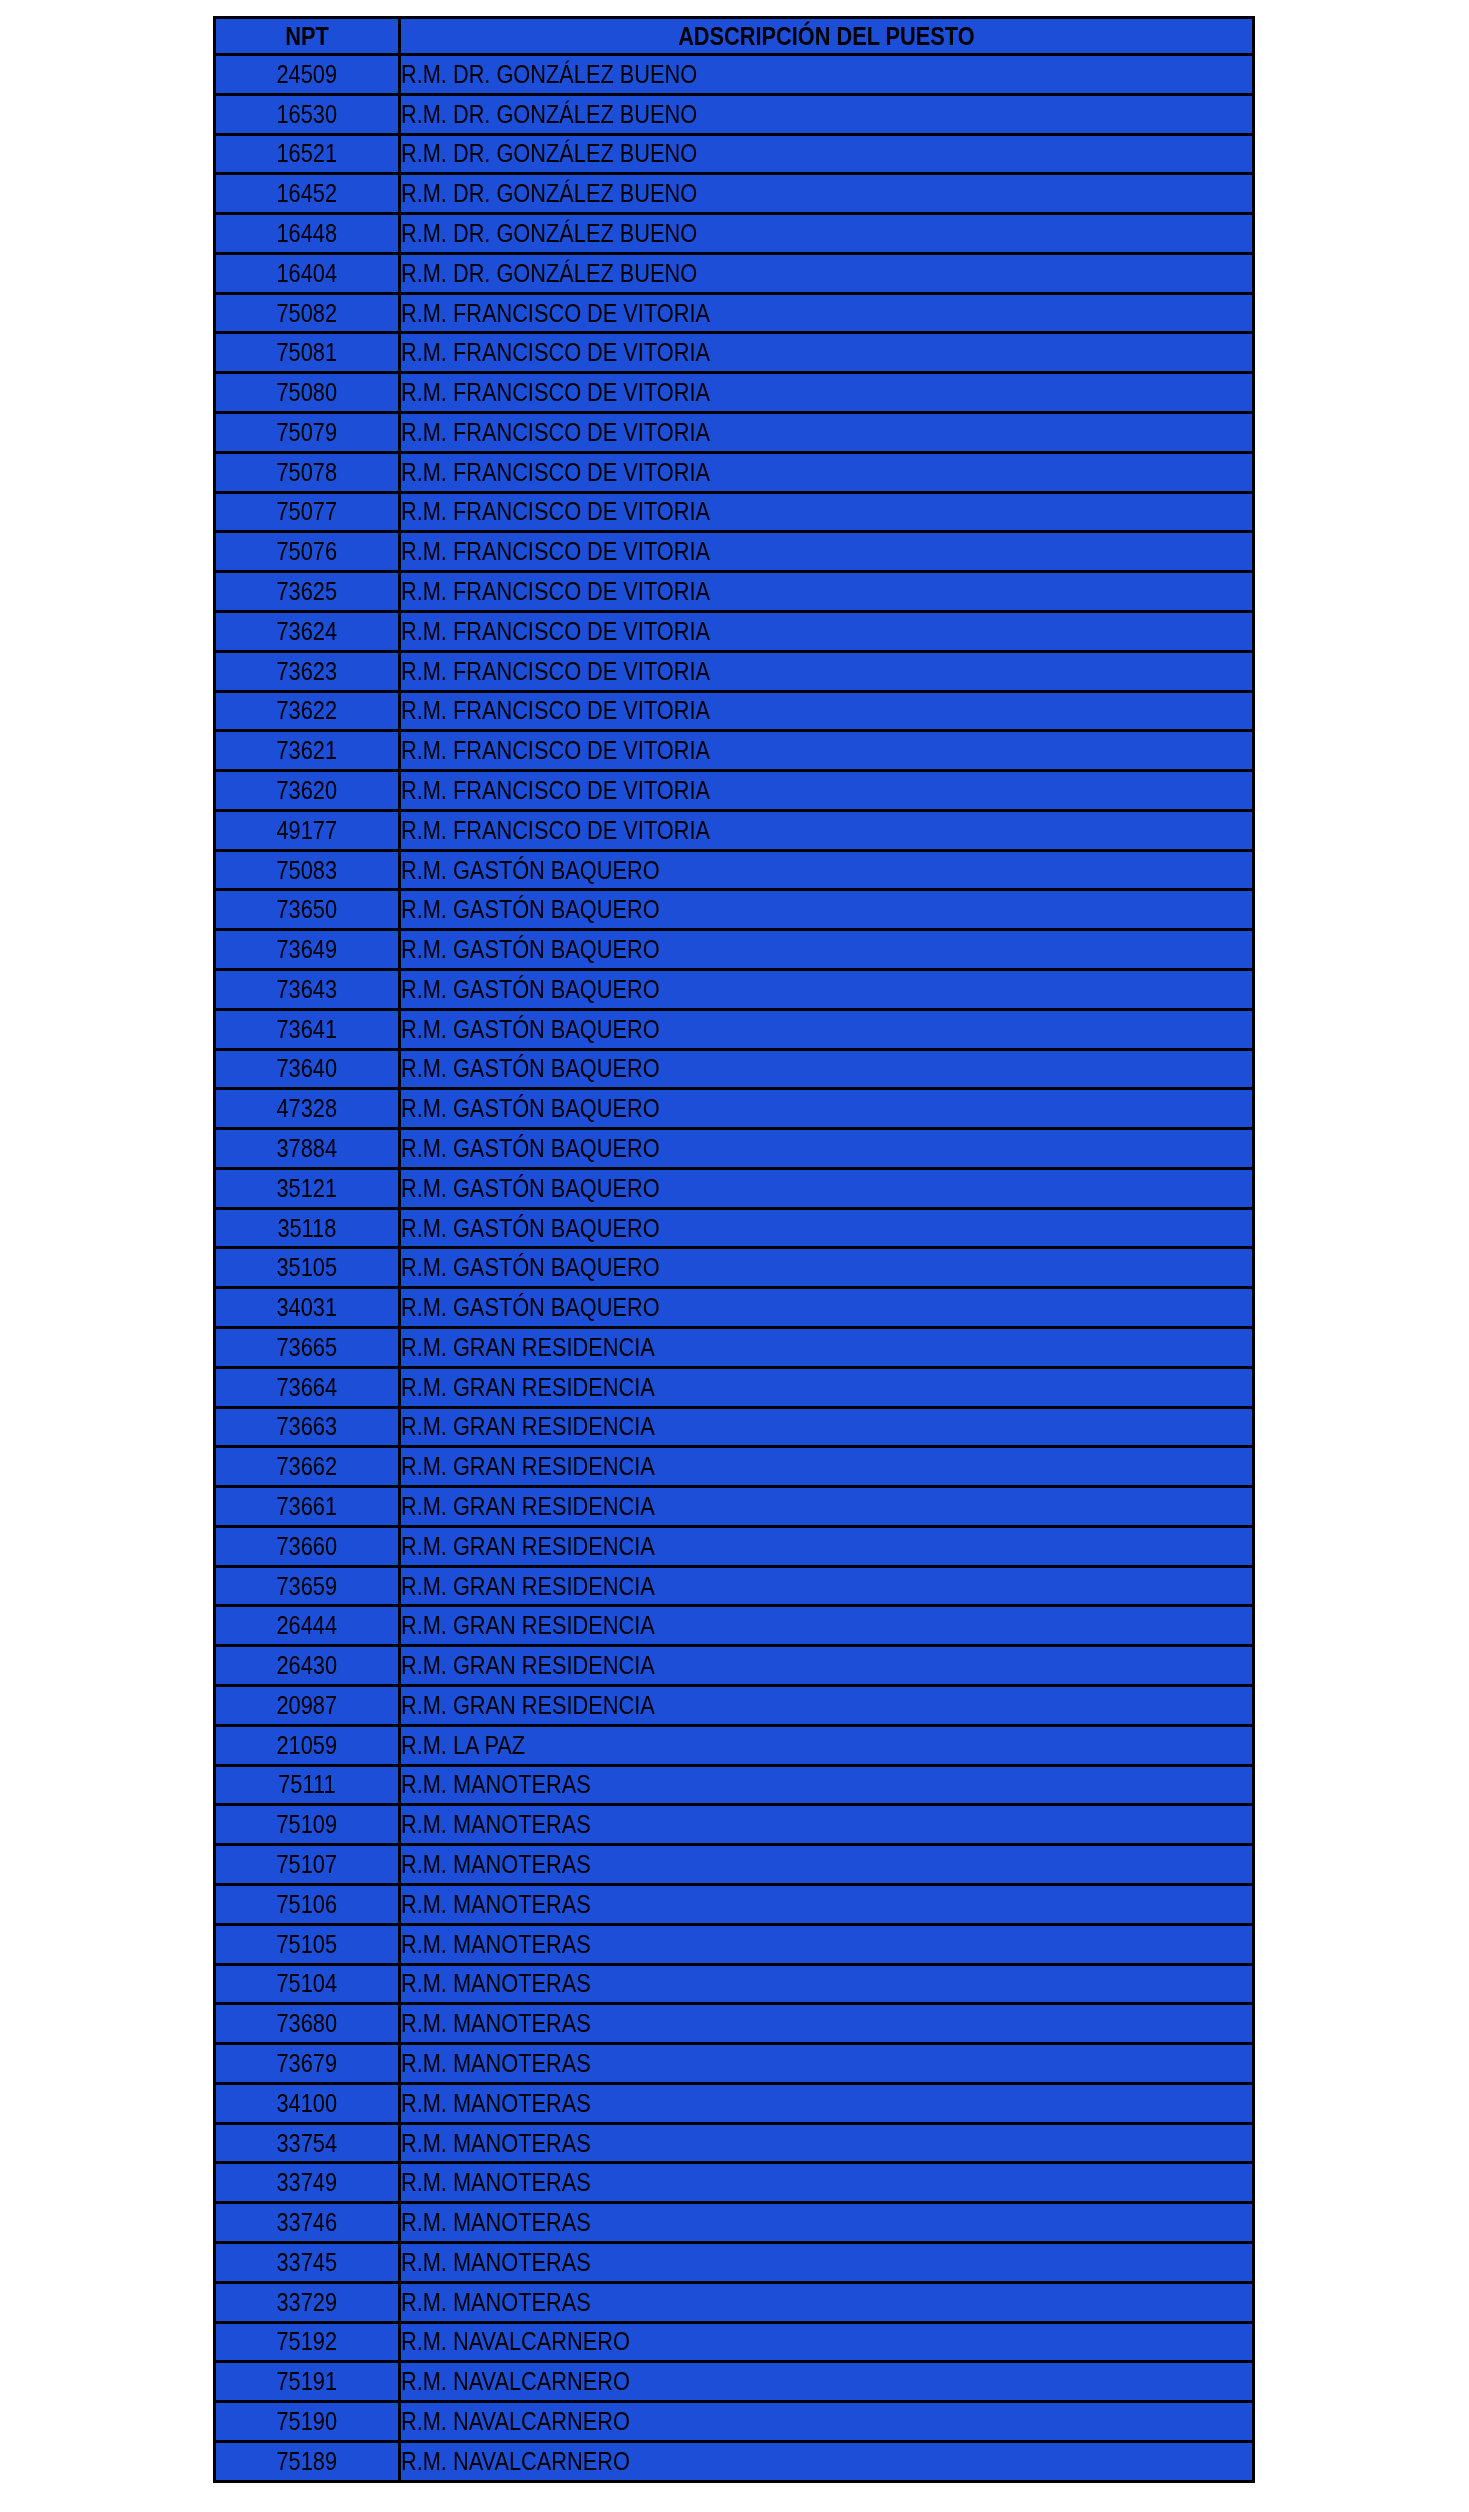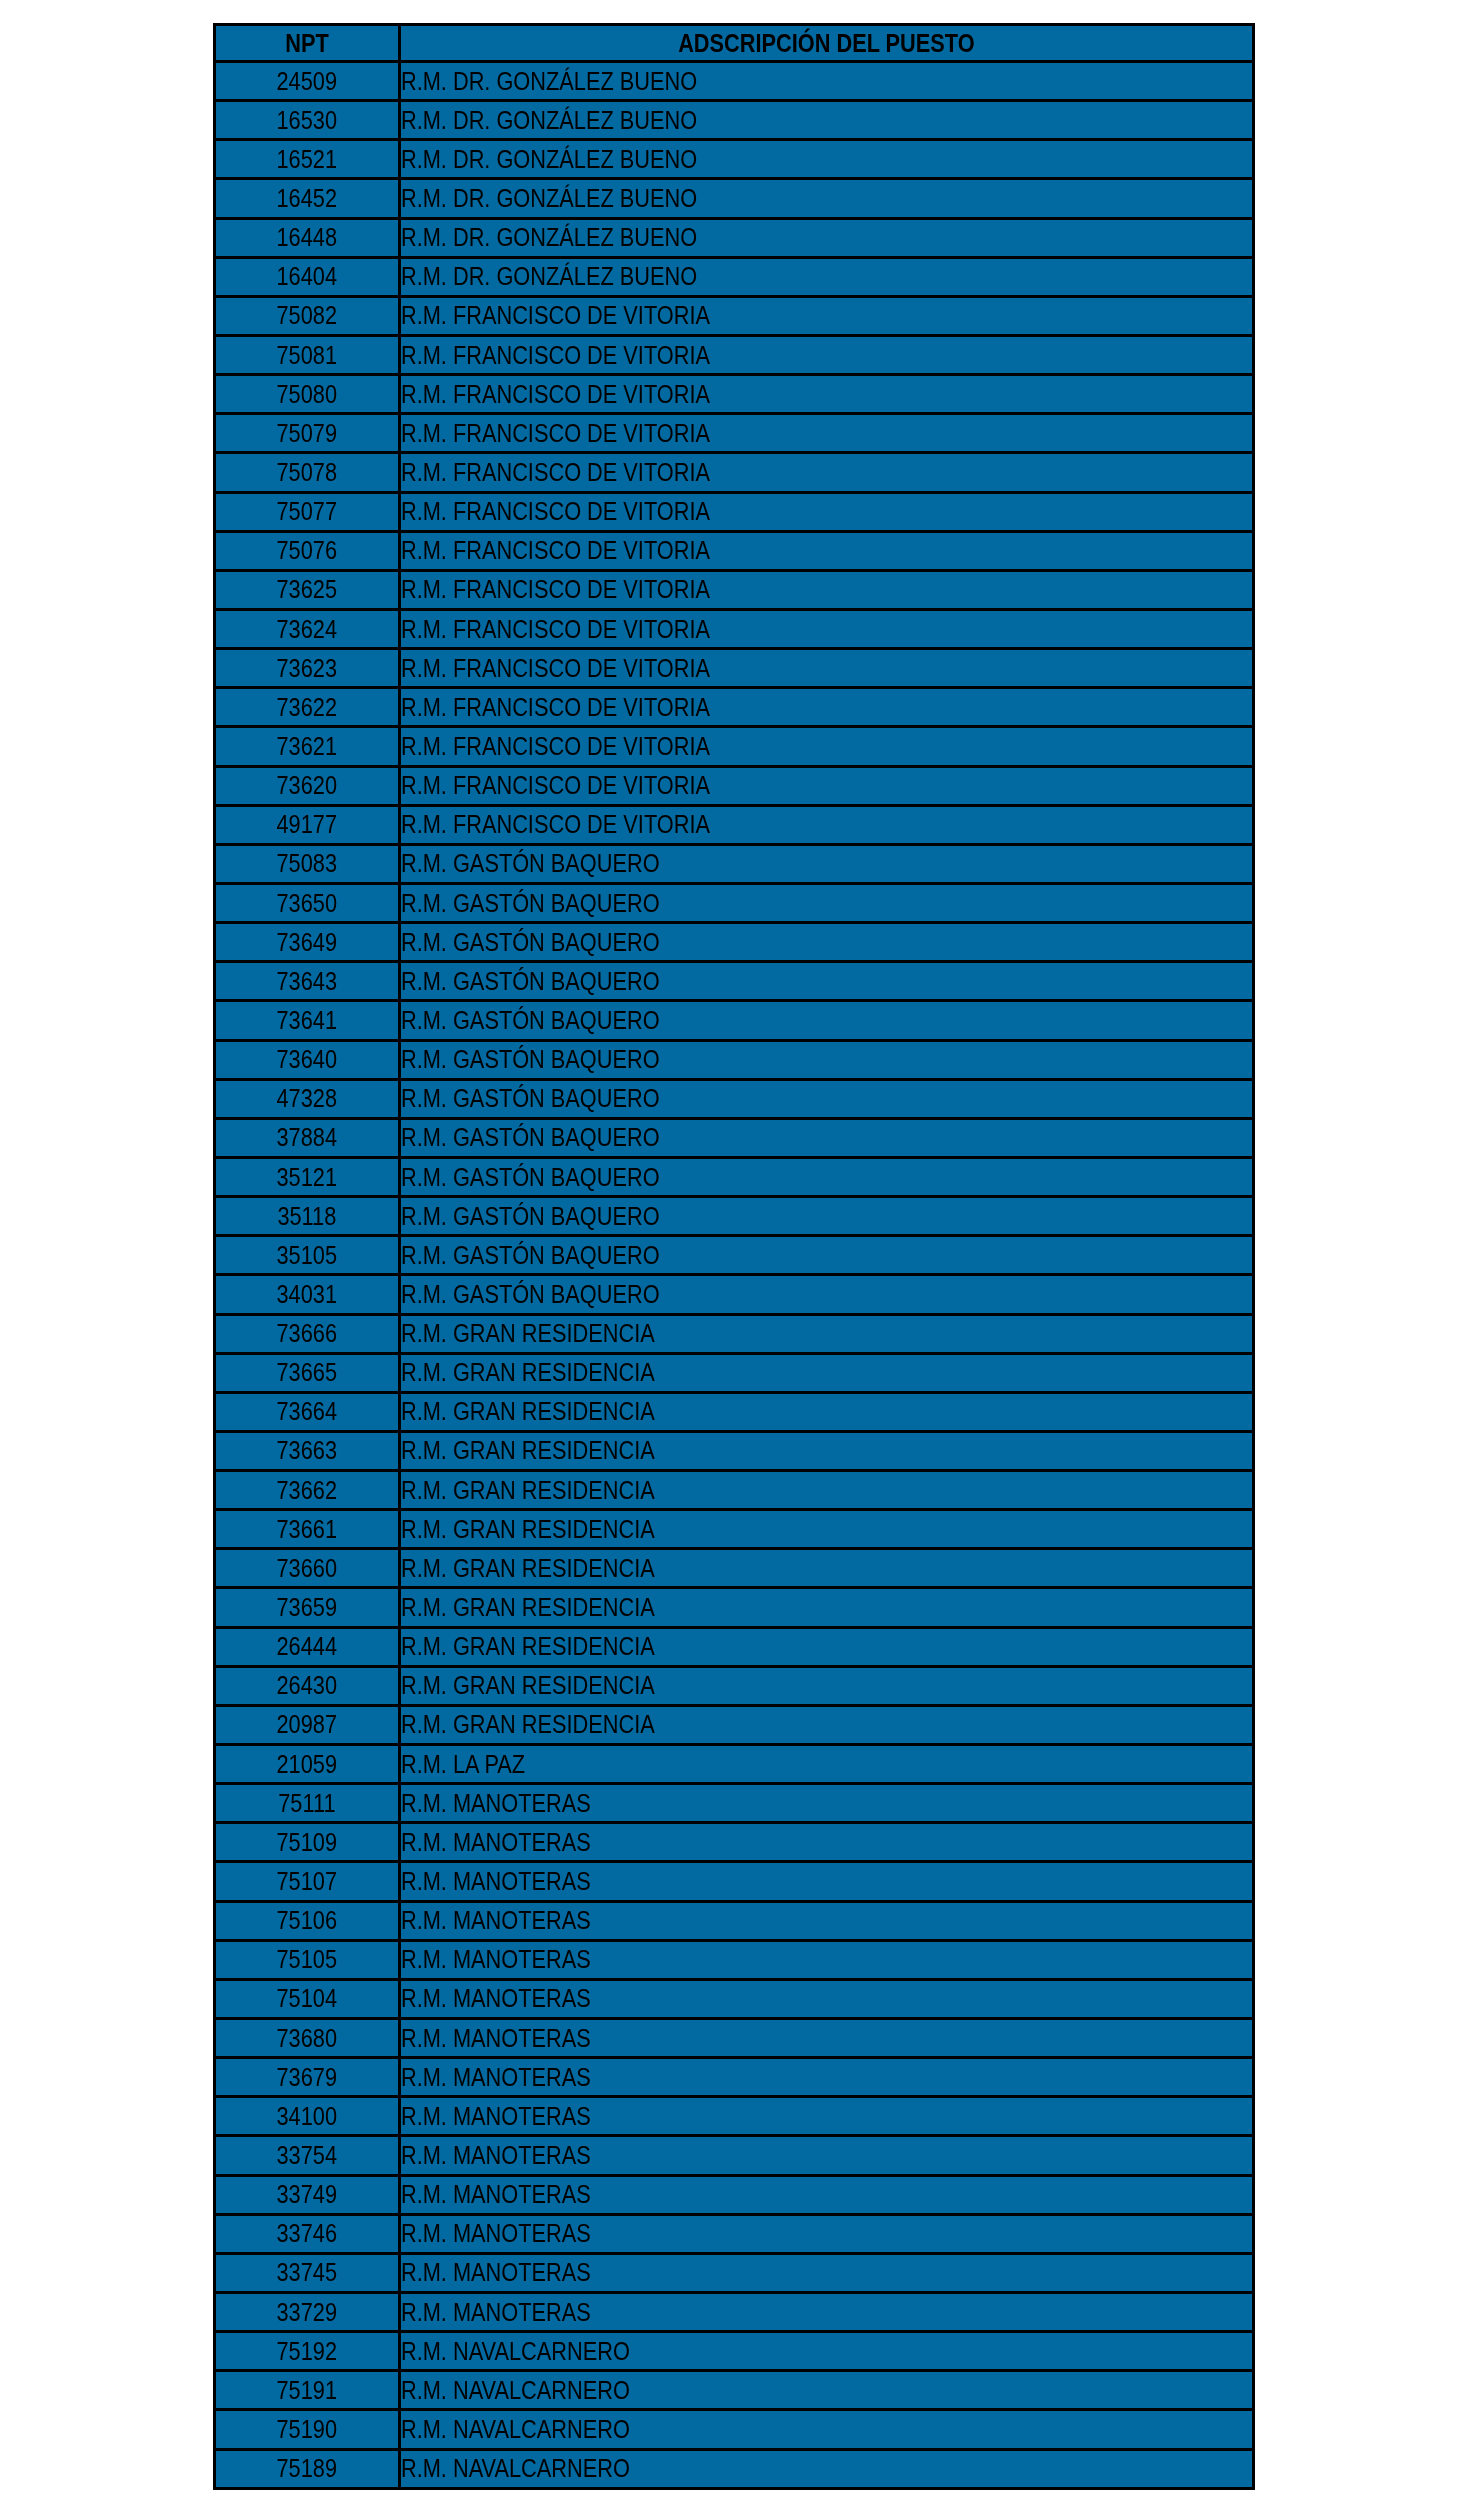--- a/index.html
+++ b/index.html
@@ -15,26 +15,26 @@
     color: #000000;
   }
   .page {
     position: absolute;
     inset: 0;
     background: #ffffff;
   }
   table.npt-table {
     position: absolute;
     left: 213px;
-    top: 23px;
+    top: 16px;
     width: 1039px;
     height: 2467px;
     border-collapse: collapse;
     table-layout: fixed;
-    background: #0369a1;
+    background: #1d4ed8;
   }
   table.npt-table tr {
     height: 37px;
   }
   table.npt-table th,
   table.npt-table td {
     border: 3.5px solid #000000;
     padding: 0;
     margin: 0;
     overflow: hidden;
@@ -367,28 +367,20 @@
 
   <tr>
     <td class="cell-npt">
       <span class="narrow">34031</span>
     </td>
     <td class="cell-puesto">
       <span class="narrow narrow-left">R.M. GASTÓN BAQUERO</span>
     </td>
   </tr>
 
-  <tr>
-    <td class="cell-npt">
-      <span class="narrow">73666</span>
-    </td>
-    <td class="cell-puesto">
-      <span class="narrow narrow-left">R.M. GRAN RESIDENCIA</span>
-    </td>
-  </tr>
 
   <tr>
     <td class="cell-npt">
       <span class="narrow">73665</span>
     </td>
     <td class="cell-puesto">
       <span class="narrow narrow-left">R.M. GRAN RESIDENCIA</span>
     </td>
   </tr>
 

